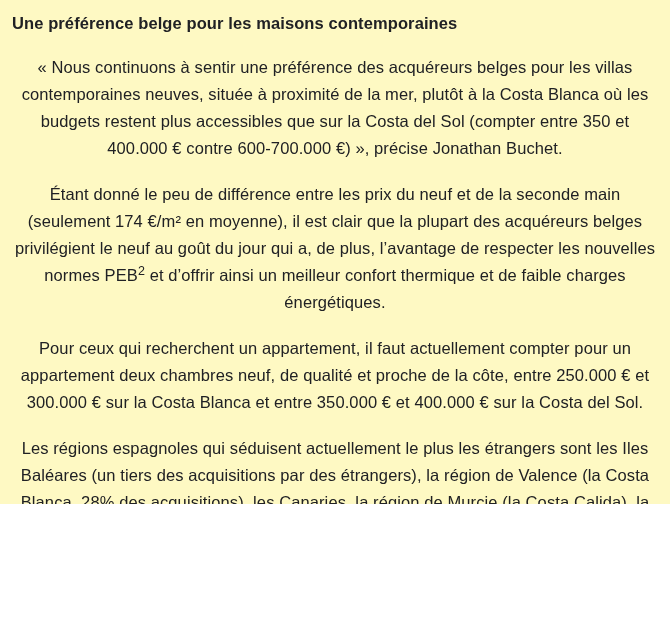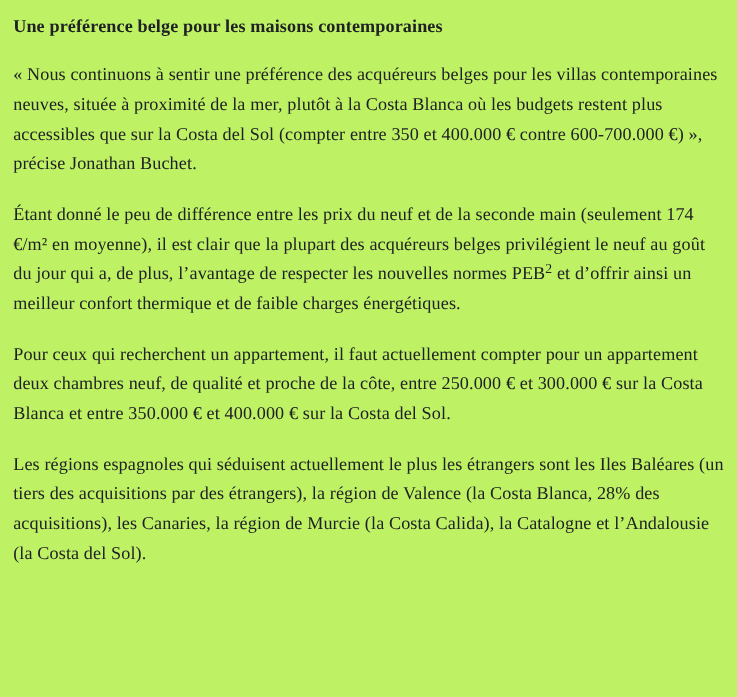--- a/index.html
+++ b/index.html
@@ -2,41 +2,42 @@
 <html lang="fr"><head>
 <meta charset="utf-8">
 <style>
   html, body {
     margin: 0;
     padding: 0;
     background: #ffffff;
   }
   .page {
     width: 670px;
-    height: 634px;
+    height: 504px;
     box-sizing: border-box;
     padding: 13px 12px 0 12px;
     overflow: hidden;
-    background: #bef264;
-    font-family: Liberation Serif, serif;
+    background: #fef9c3;
+    font-family: Liberation Sans, sans-serif;
     color: #202124;
   }
   .heading {
     font-size: 16.5px;
     font-weight: 700;
     line-height: 21px;
     margin: 0 0 20px 0;
     letter-spacing: 0.1px;
   }
   .para {
     font-size: 16.5px;
     font-weight: 400;
     line-height: 27px;
     margin: 0 0 19px 0;
     letter-spacing: 0.1px;
+    text-align: center;
   }
   .para:last-child {
     margin-bottom: 0;
   }
   sup.footnote-ref {
     font-size: 12.5px;
     line-height: 0;
     position: relative;
     vertical-align: baseline;
     top: -0.45em;

